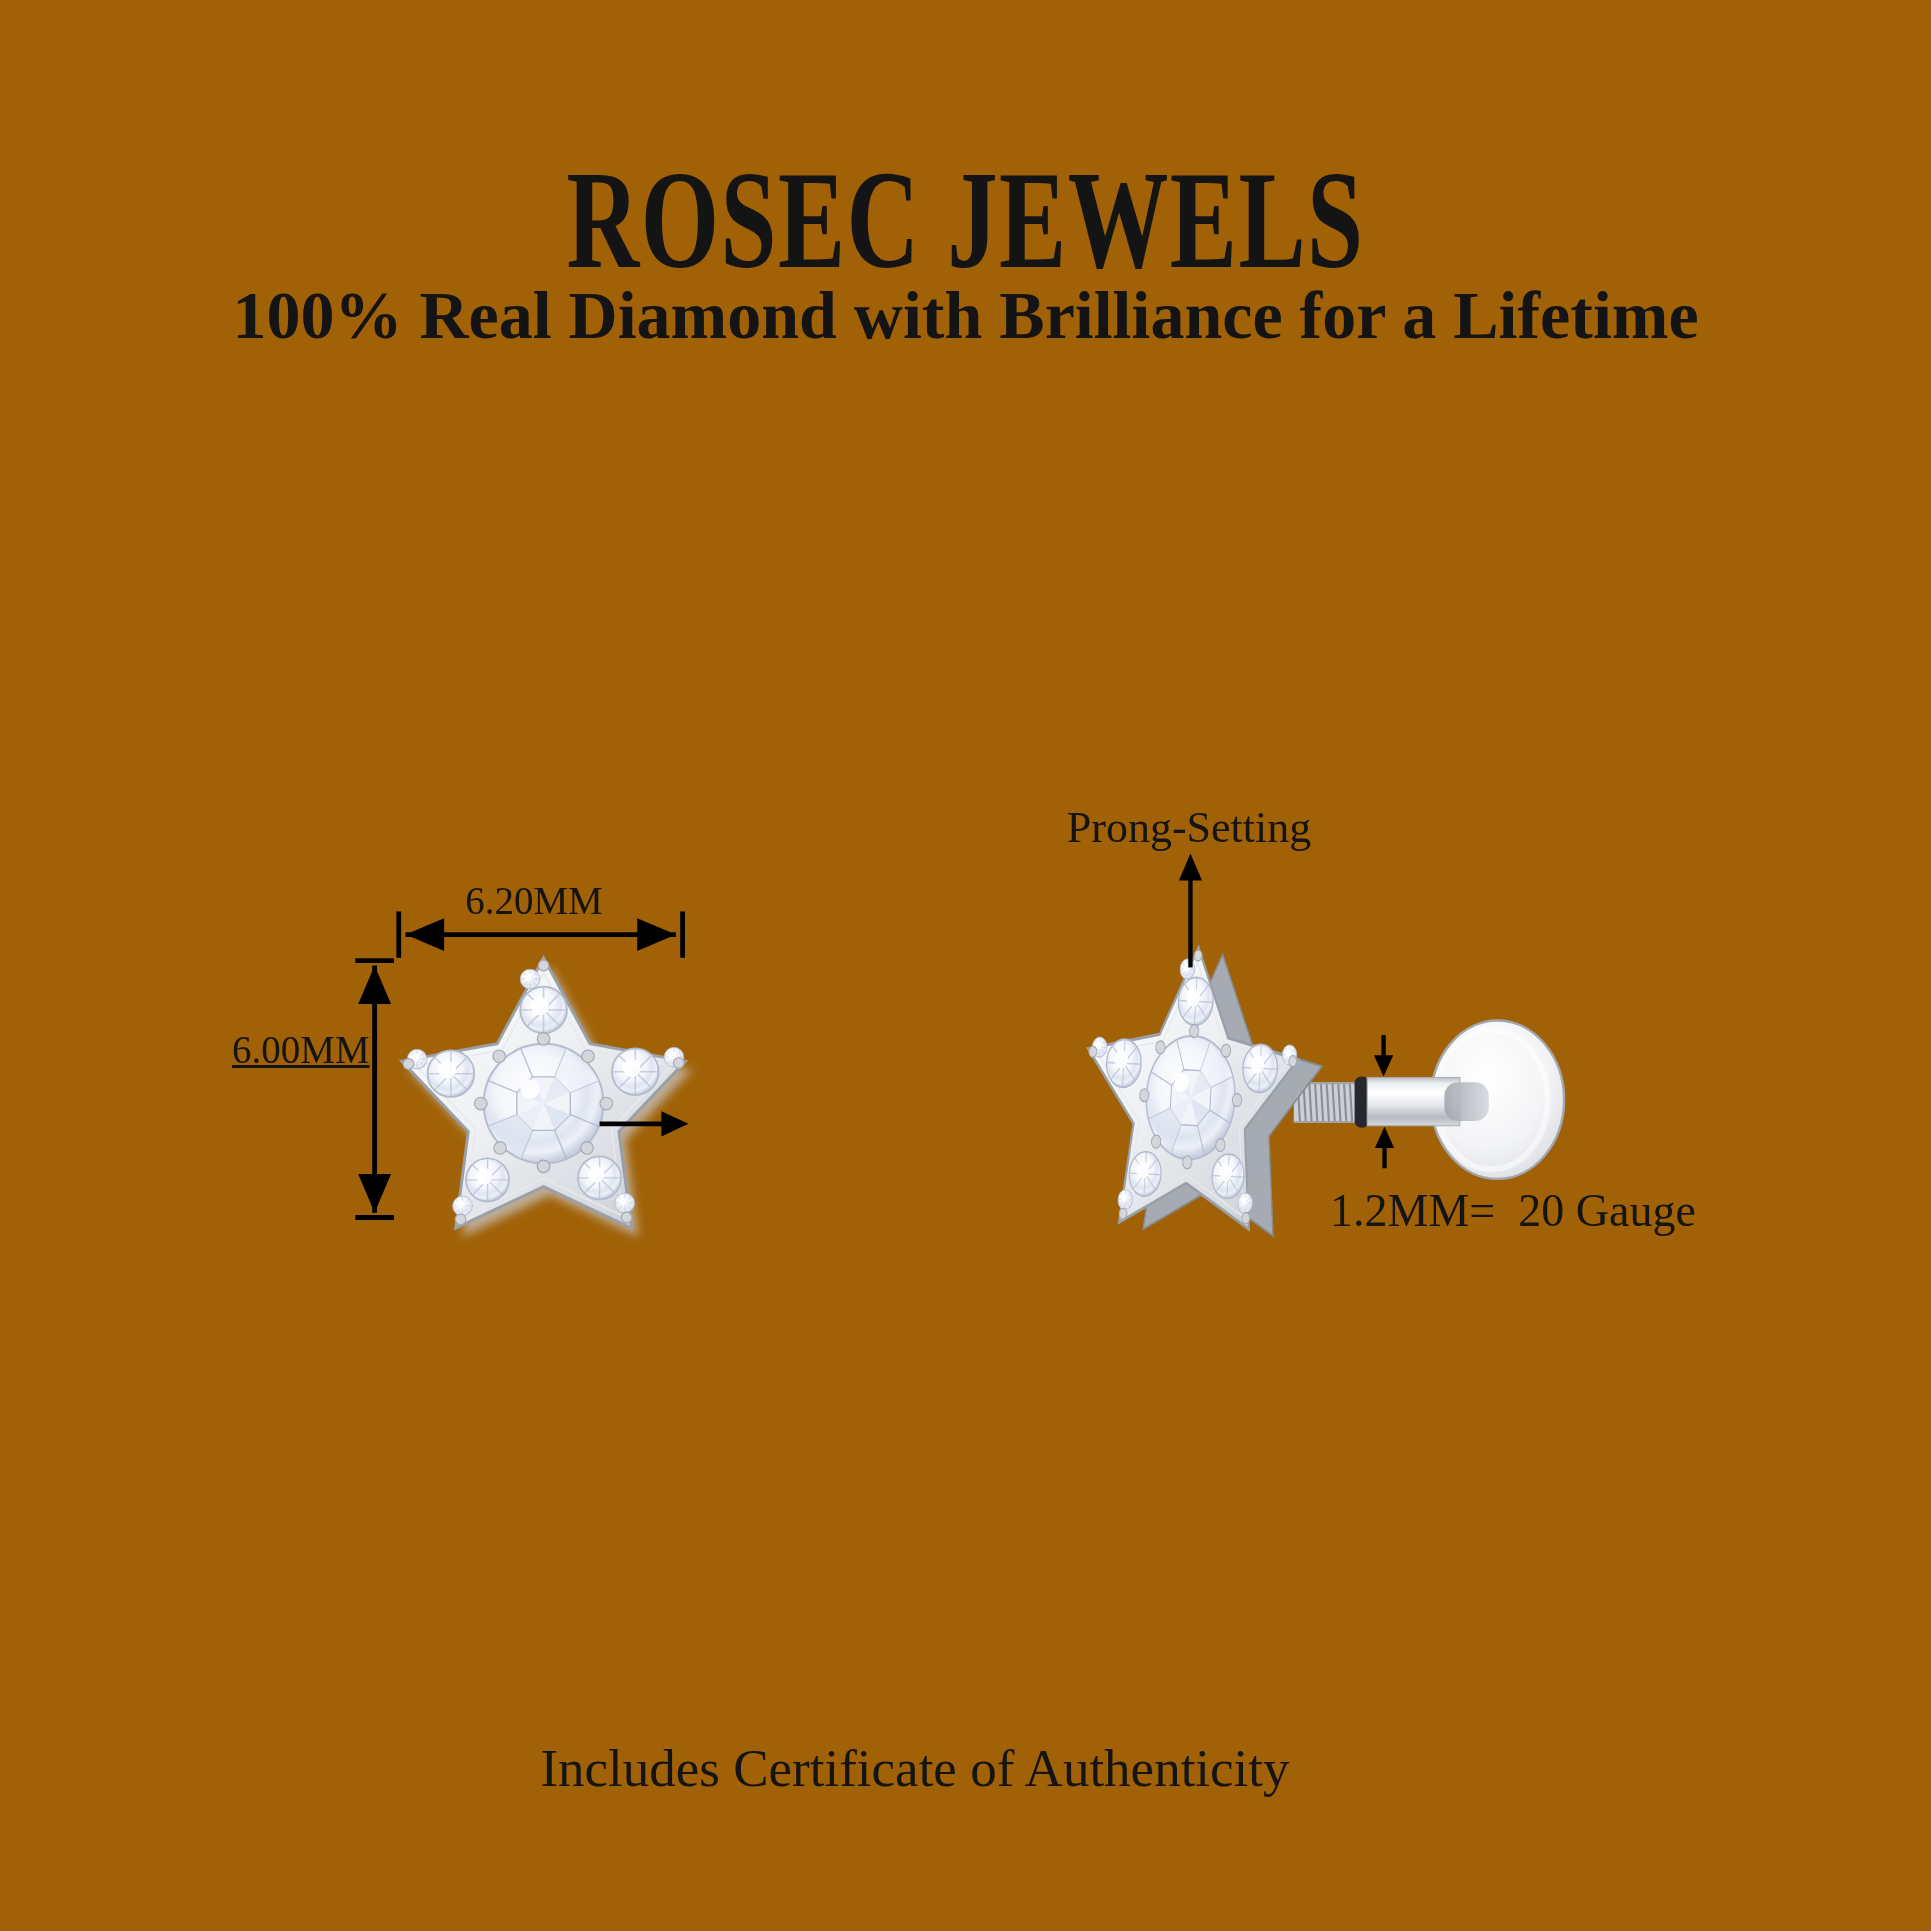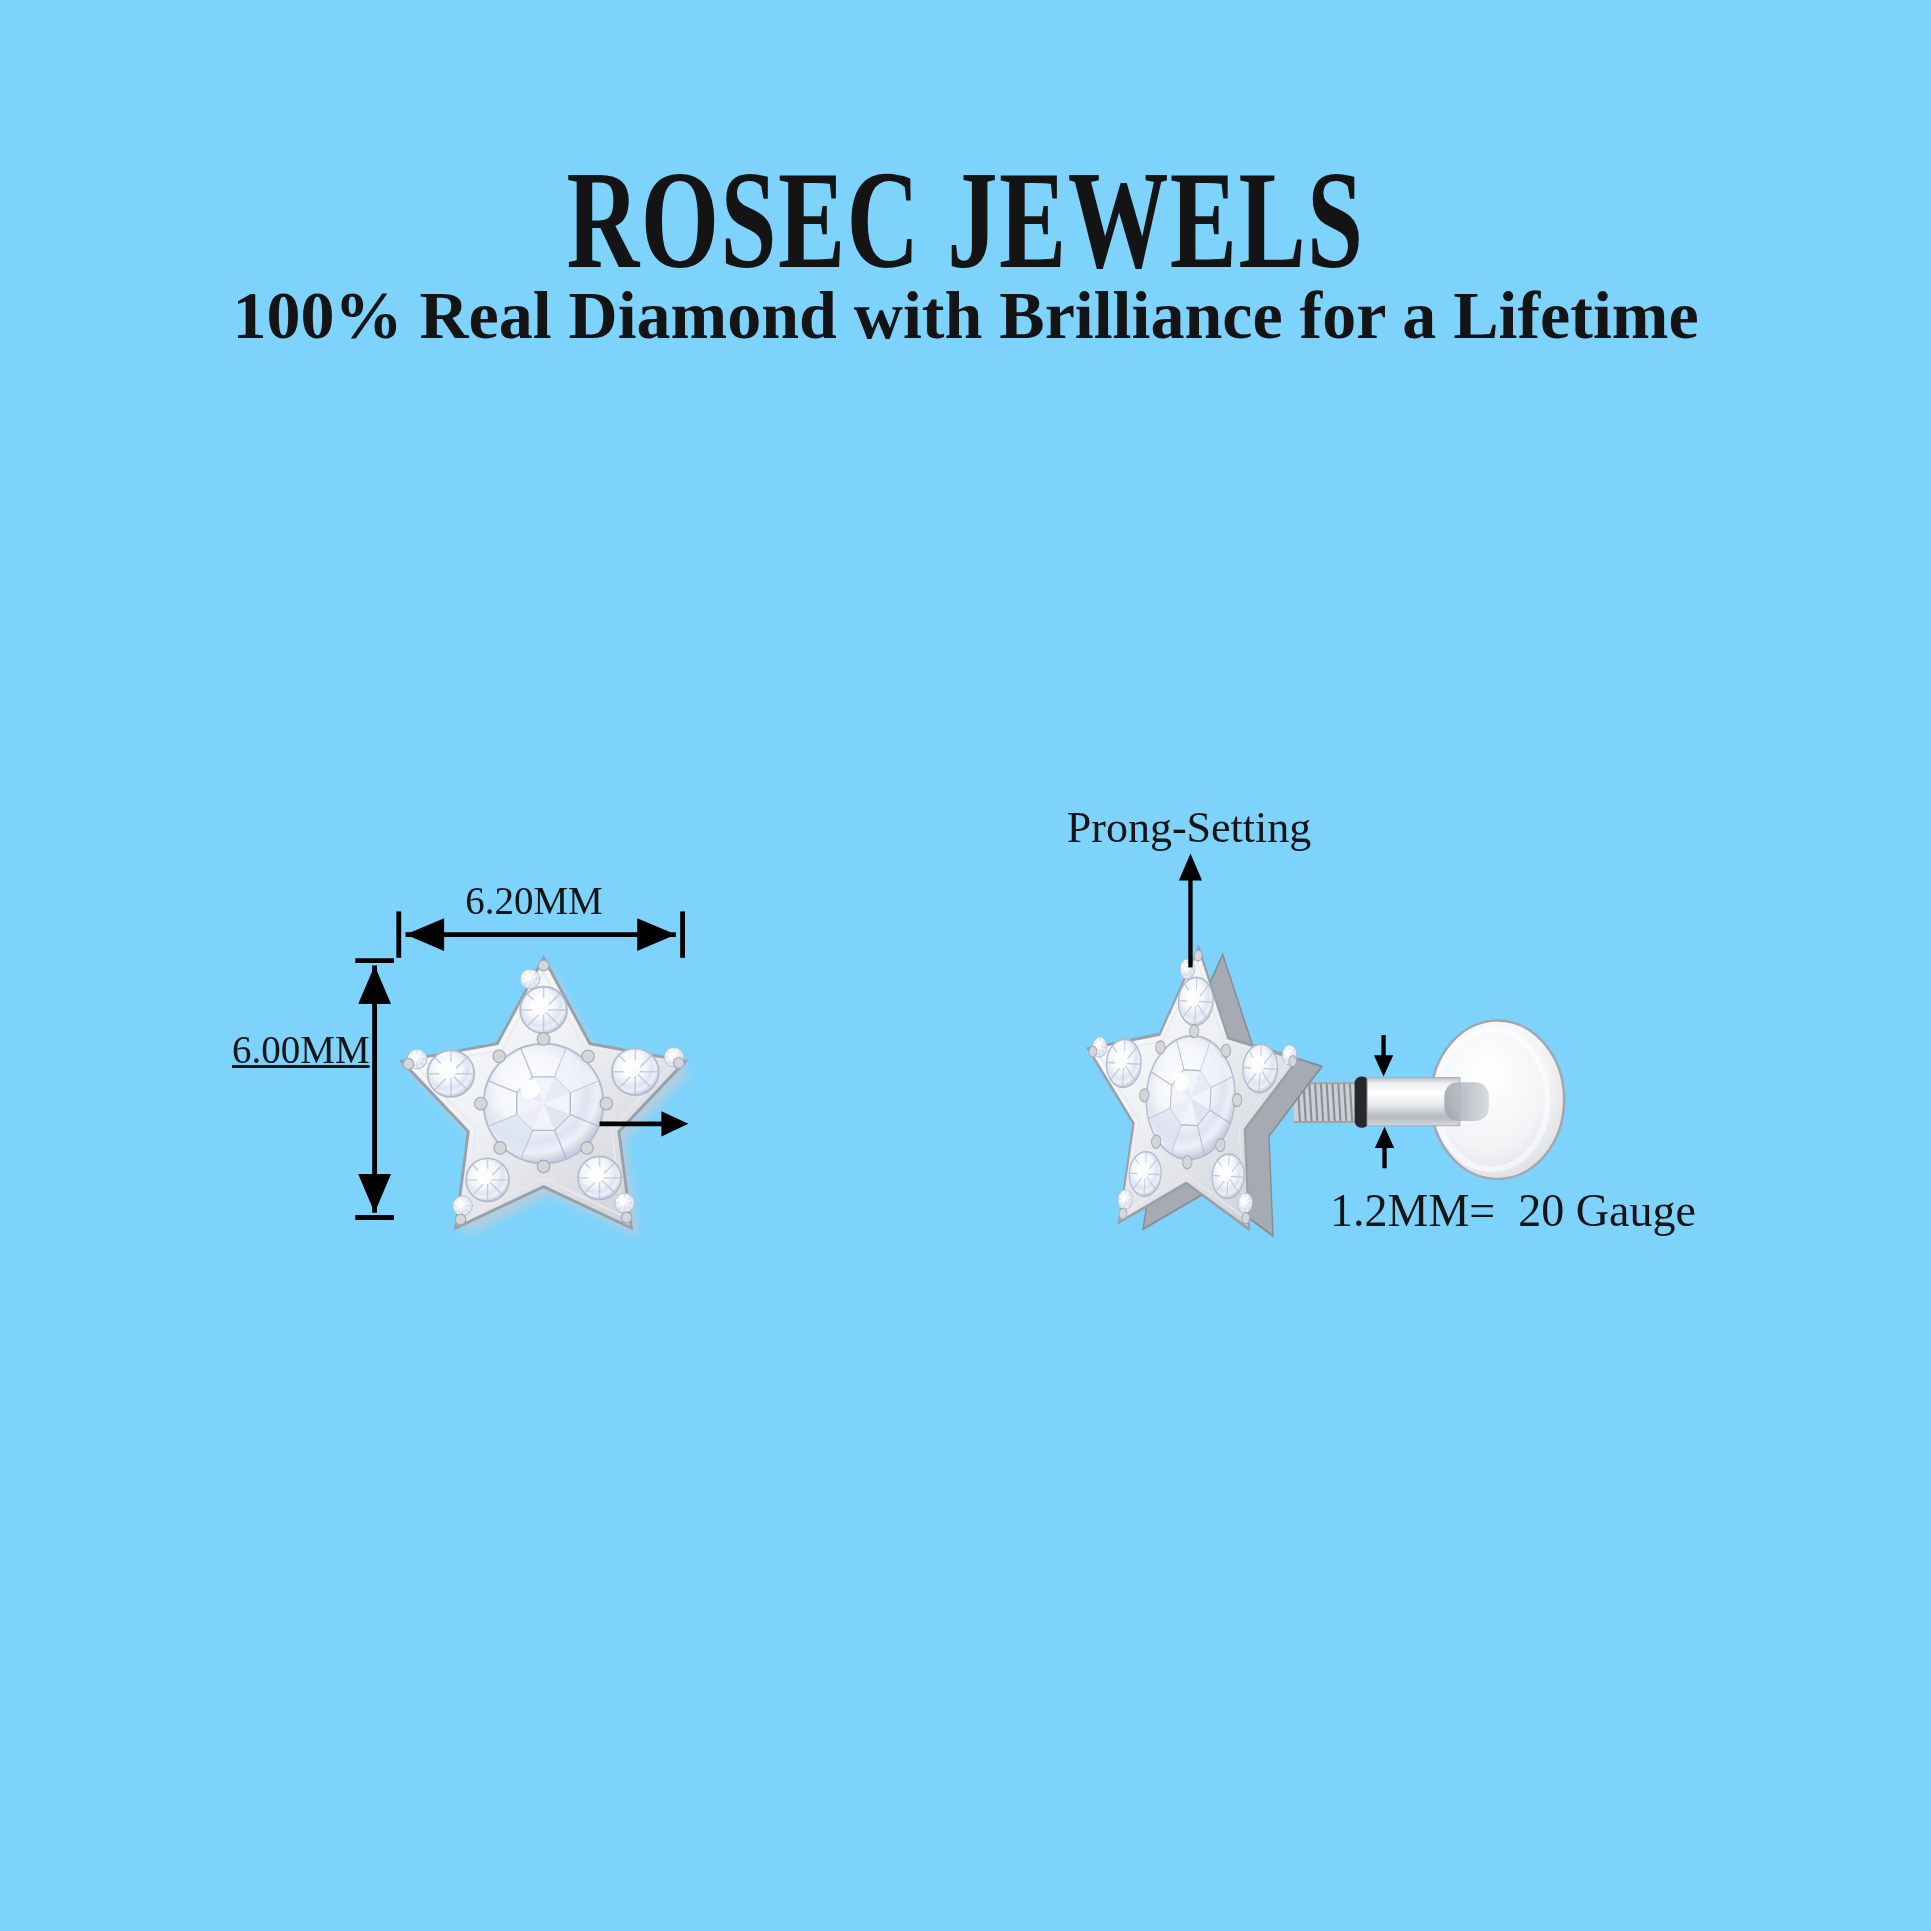--- a/index.html
+++ b/index.html
@@ -1,16 +1,16 @@
 <!DOCTYPE html>
 <html><head>
 <meta charset="utf-8">
 <style>
   html,body{margin:0;padding:0;background:#ffffff;}
-  .canvas{position:relative;width:1931px;height:1931px;background:#7dd3fc;overflow:hidden;
+  .canvas{position:relative;width:1931px;height:1931px;background:#a16207;overflow:hidden;
           font-family:"Liberation Serif",serif;color:#141414;}
   .title{position:absolute;left:0;right:0;top:56px;text-align:center;
          font-size:140px;line-height:1;font-weight:700;letter-spacing:1.9px;
          transform:scaleX(0.72);transform-origin:center top;white-space:nowrap;}
   .tagline{position:absolute;left:0;right:0;top:225px;text-align:center;
            font-size:68px;line-height:1;font-weight:700;white-space:nowrap;}
   .art{position:absolute;left:0;top:0;width:1931px;height:1931px;}
   .lbl{position:absolute;font-size:39px;line-height:1;white-space:nowrap;}
   .lbl-width{left:534px;top:881px;transform:translateX(-50%);}
   .lbl-height{left:232px;top:1030px;text-decoration:underline;}
@@ -178,15 +178,16 @@
     </g>
   </svg>
 
   <div class="lbl lbl-width">6.20MM</div>
   <div class="lbl lbl-height">6.00MM</div>
   <div class="lbl lbl-prong">Prong-Setting</div>
   <div class="lbl lbl-gauge">
     <span>1.2MM=</span>
     <span>20 Gauge</span>
   </div>
+  <div class="footer-note">Includes Certificate of Authenticity</div>
 
 </main>
 
 
 </body></html>

